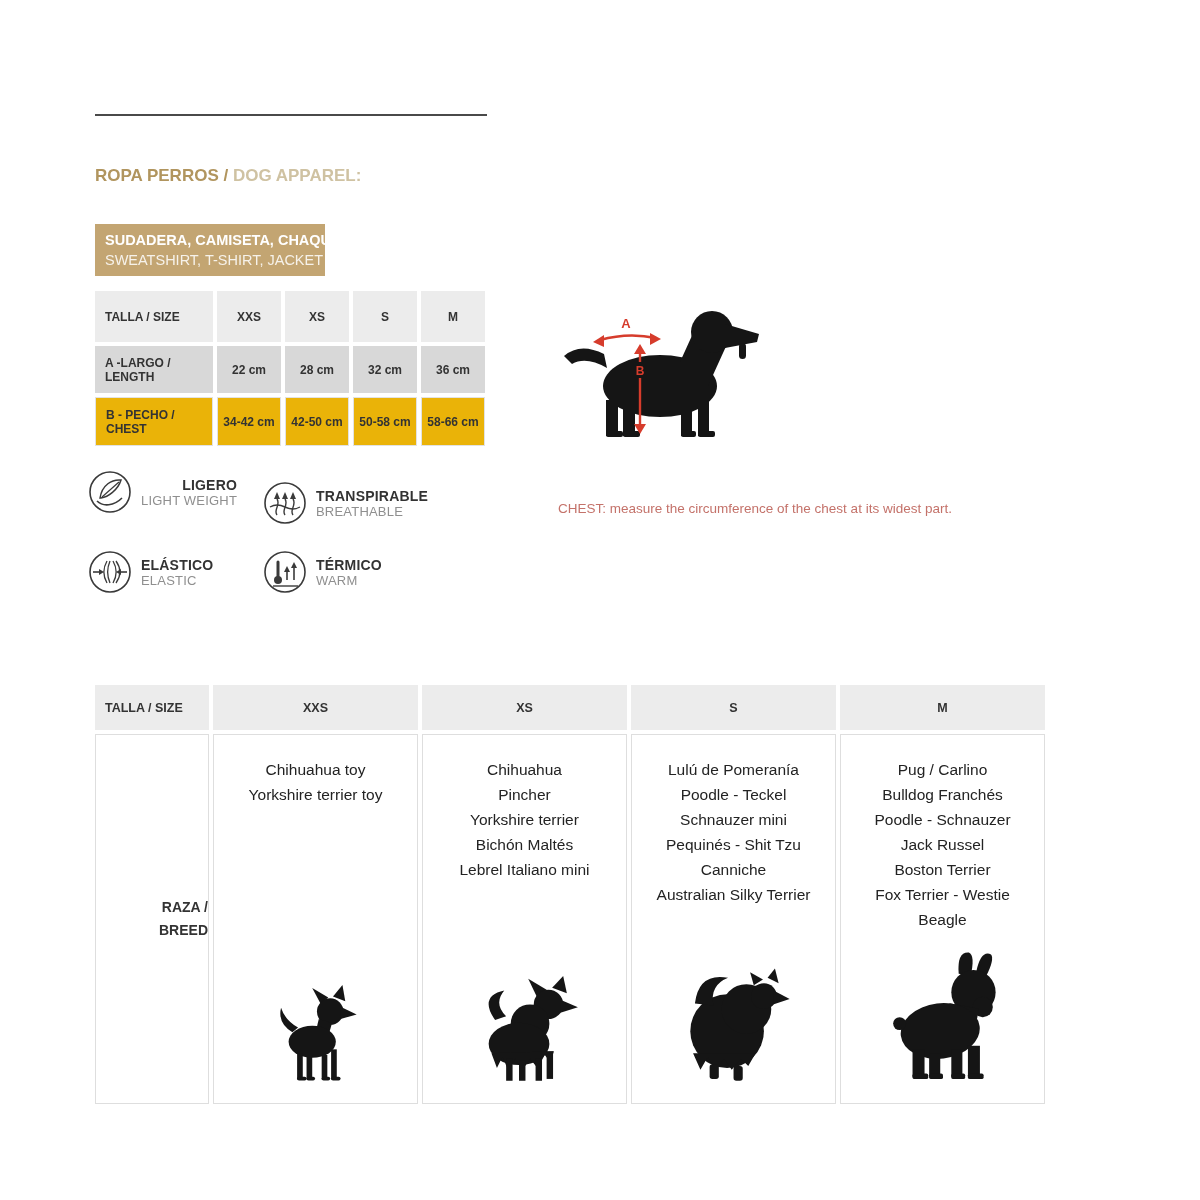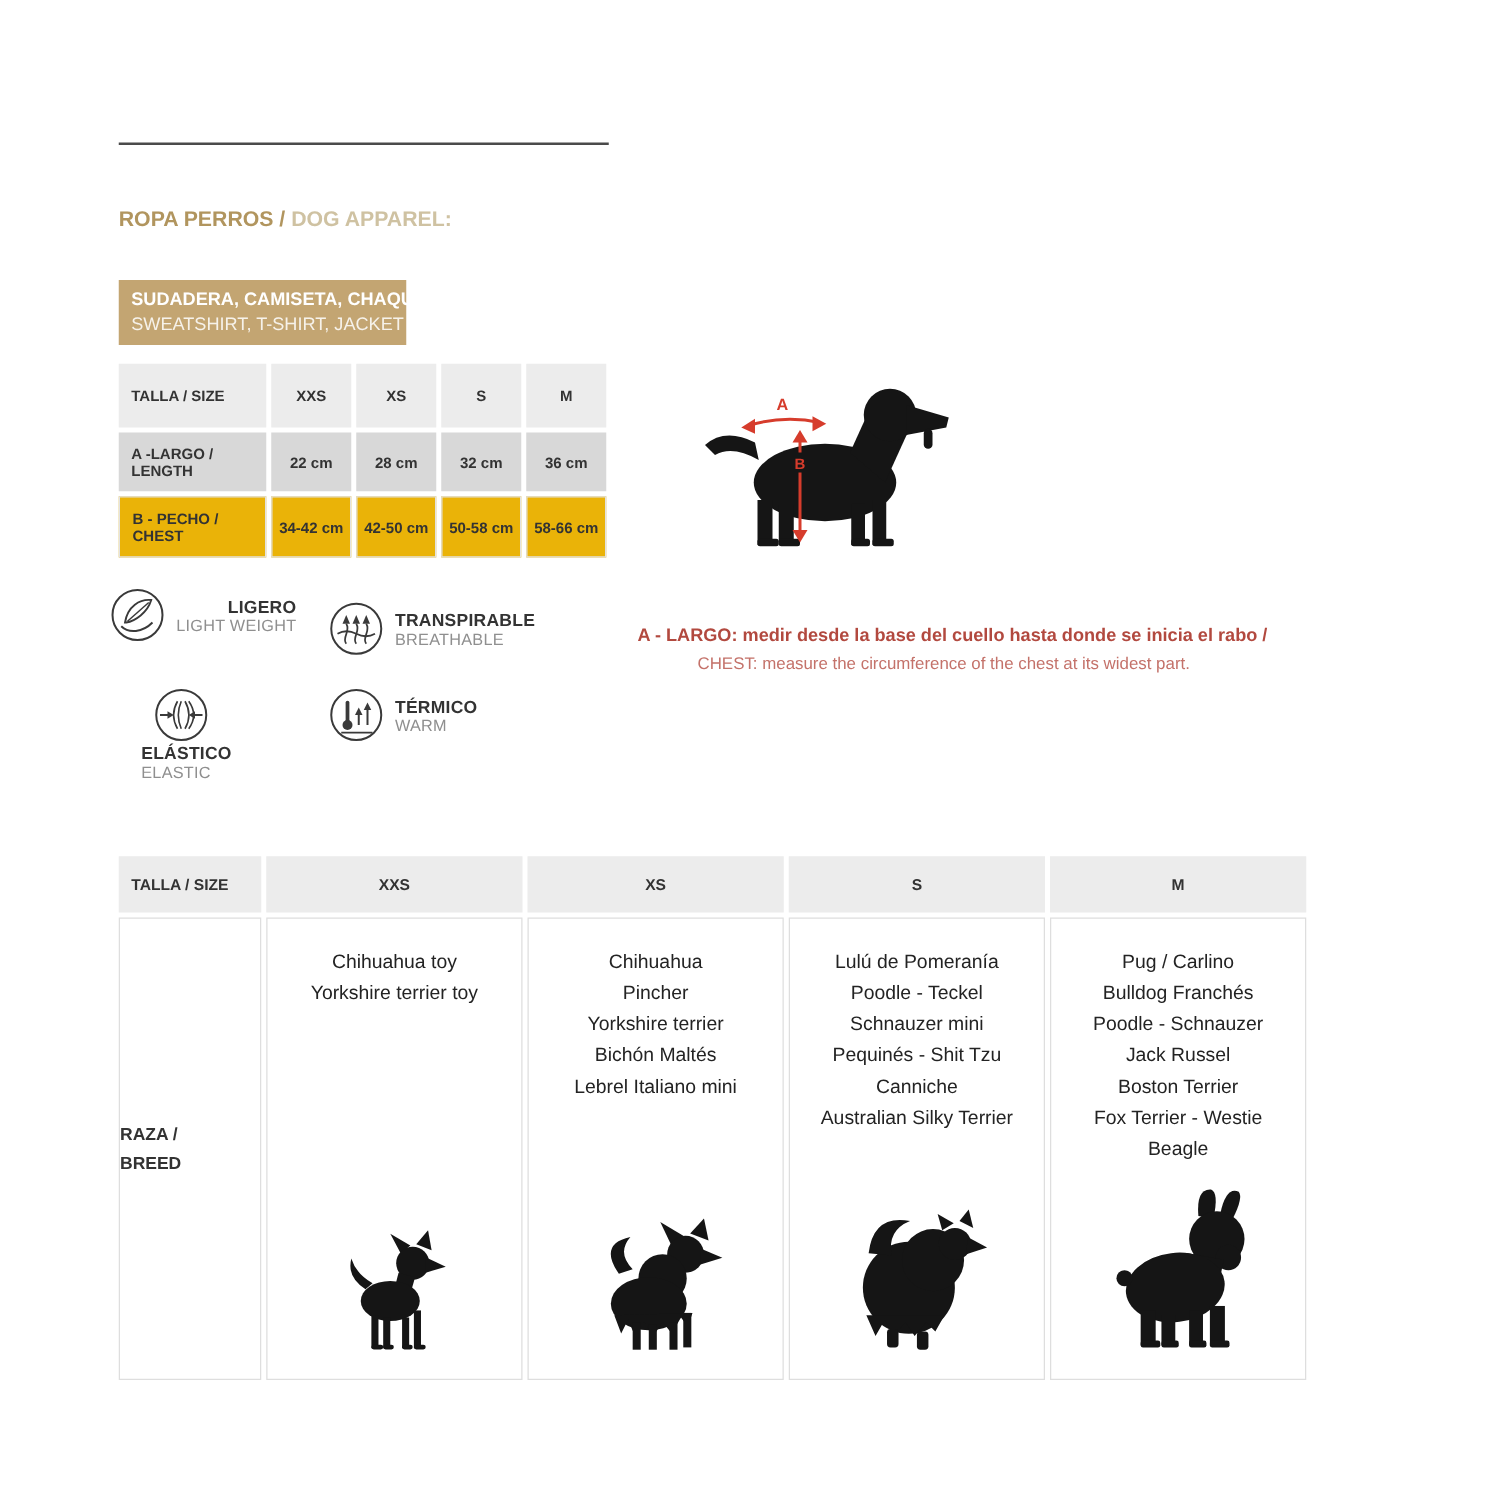--- a/index.html
+++ b/index.html
@@ -33,36 +33,36 @@
   .size-table .r2 { background:#eab308; border:1px solid #e2e2e2; }
   
   .measure-diagram { position:absolute; left:560px; top:300px; }
   
   .feature { position:absolute; display:flex; align-items:center; }
   .feature .txt { margin-left:9px; }
   .feature .t1 { font-size:14px; font-weight:700; color:#333; letter-spacing:.2px; }
   .feature .t2 { font-size:13px; font-weight:400; color:#8f8f8f; letter-spacing:.2px; }
   #feat0 { left:88px;  top:470px;text-align:right; }
   #feat1 { left:263px; top:481px; }
-  #feat2 { left:104px;  top:550px;flex-direction:column; }
+  #feat2 { left:88px;  top:550px; }
   #feat3 { left:263px; top:550px; }
   
   .notes { position:absolute; left:510px; top:498px; line-height:22px; }
   .notes .es { font-size:14.5px; font-weight:700; color:#b2493f; white-space:nowrap; }
   .notes .en { font-size:13.5px; font-weight:400; color:#c4726a; padding-left:48px; white-space:nowrap; }
   
   .breed-table { position:absolute; left:95px; top:685px; display:grid;
                  grid-template-columns:114px 205px 205px 205px 205px;
                  grid-template-rows:45px 370px; gap:4px; }
   .breed-table .hcell { background:#ececec; display:flex; align-items:center; justify-content:center;
                         font-size:12.5px; font-weight:700; color:#333; }
   .breed-table .hlab { justify-content:flex-start; padding-left:10px; }
   .breed-table .bcell { background:#fff; border:1.5px solid #dedede; position:relative;
                         text-align:center; padding-top:22px; }
-  .breed-table .raza { display:flex; flex-direction:column; align-items:flex-start; justify-content:center;
+  .breed-table .raza { display:flex; flex-direction:column; align-items:flex-end; justify-content:center;
                        font-size:14px; font-weight:700; color:#333; line-height:23px; padding-top:0; }
   .breed-line { font-size:15.5px; color:#232323; line-height:25px; white-space:nowrap; }
   .dog-slot { position:absolute; bottom:6px; left:50%; transform:translateX(-50%); }
   svg text { font-family:"Liberation Sans", sans-serif; }
 </style>
 </head>
 <body>
 
 <div id="page">
 
@@ -196,21 +196,20 @@
       <polygon points="31,12 28,18 34,18" fill="#3a3a3a"></polygon>
       <line x1="10" y1="36" x2="35" y2="36" stroke="#3a3a3a" stroke-width="1.4"></line>
     </svg>
     <div class="txt">
       <div class="t1">TÉRMICO</div>
       <div class="t2">WARM</div>
     </div>
   </div>
 
   <div class="notes">
-    <div class="es">A - LARGO: medir desde la base del cuello hasta donde se inicia el rabo /</div>
     <div class="en">CHEST: measure the circumference of the chest at its widest part.</div>
   </div>
 
   <div class="breed-table">
     <div class="hcell hlab">TALLA / SIZE</div>
     <div class="hcell">XXS</div>
     <div class="hcell">XS</div>
     <div class="hcell">S</div>
     <div class="hcell">M</div>
 

